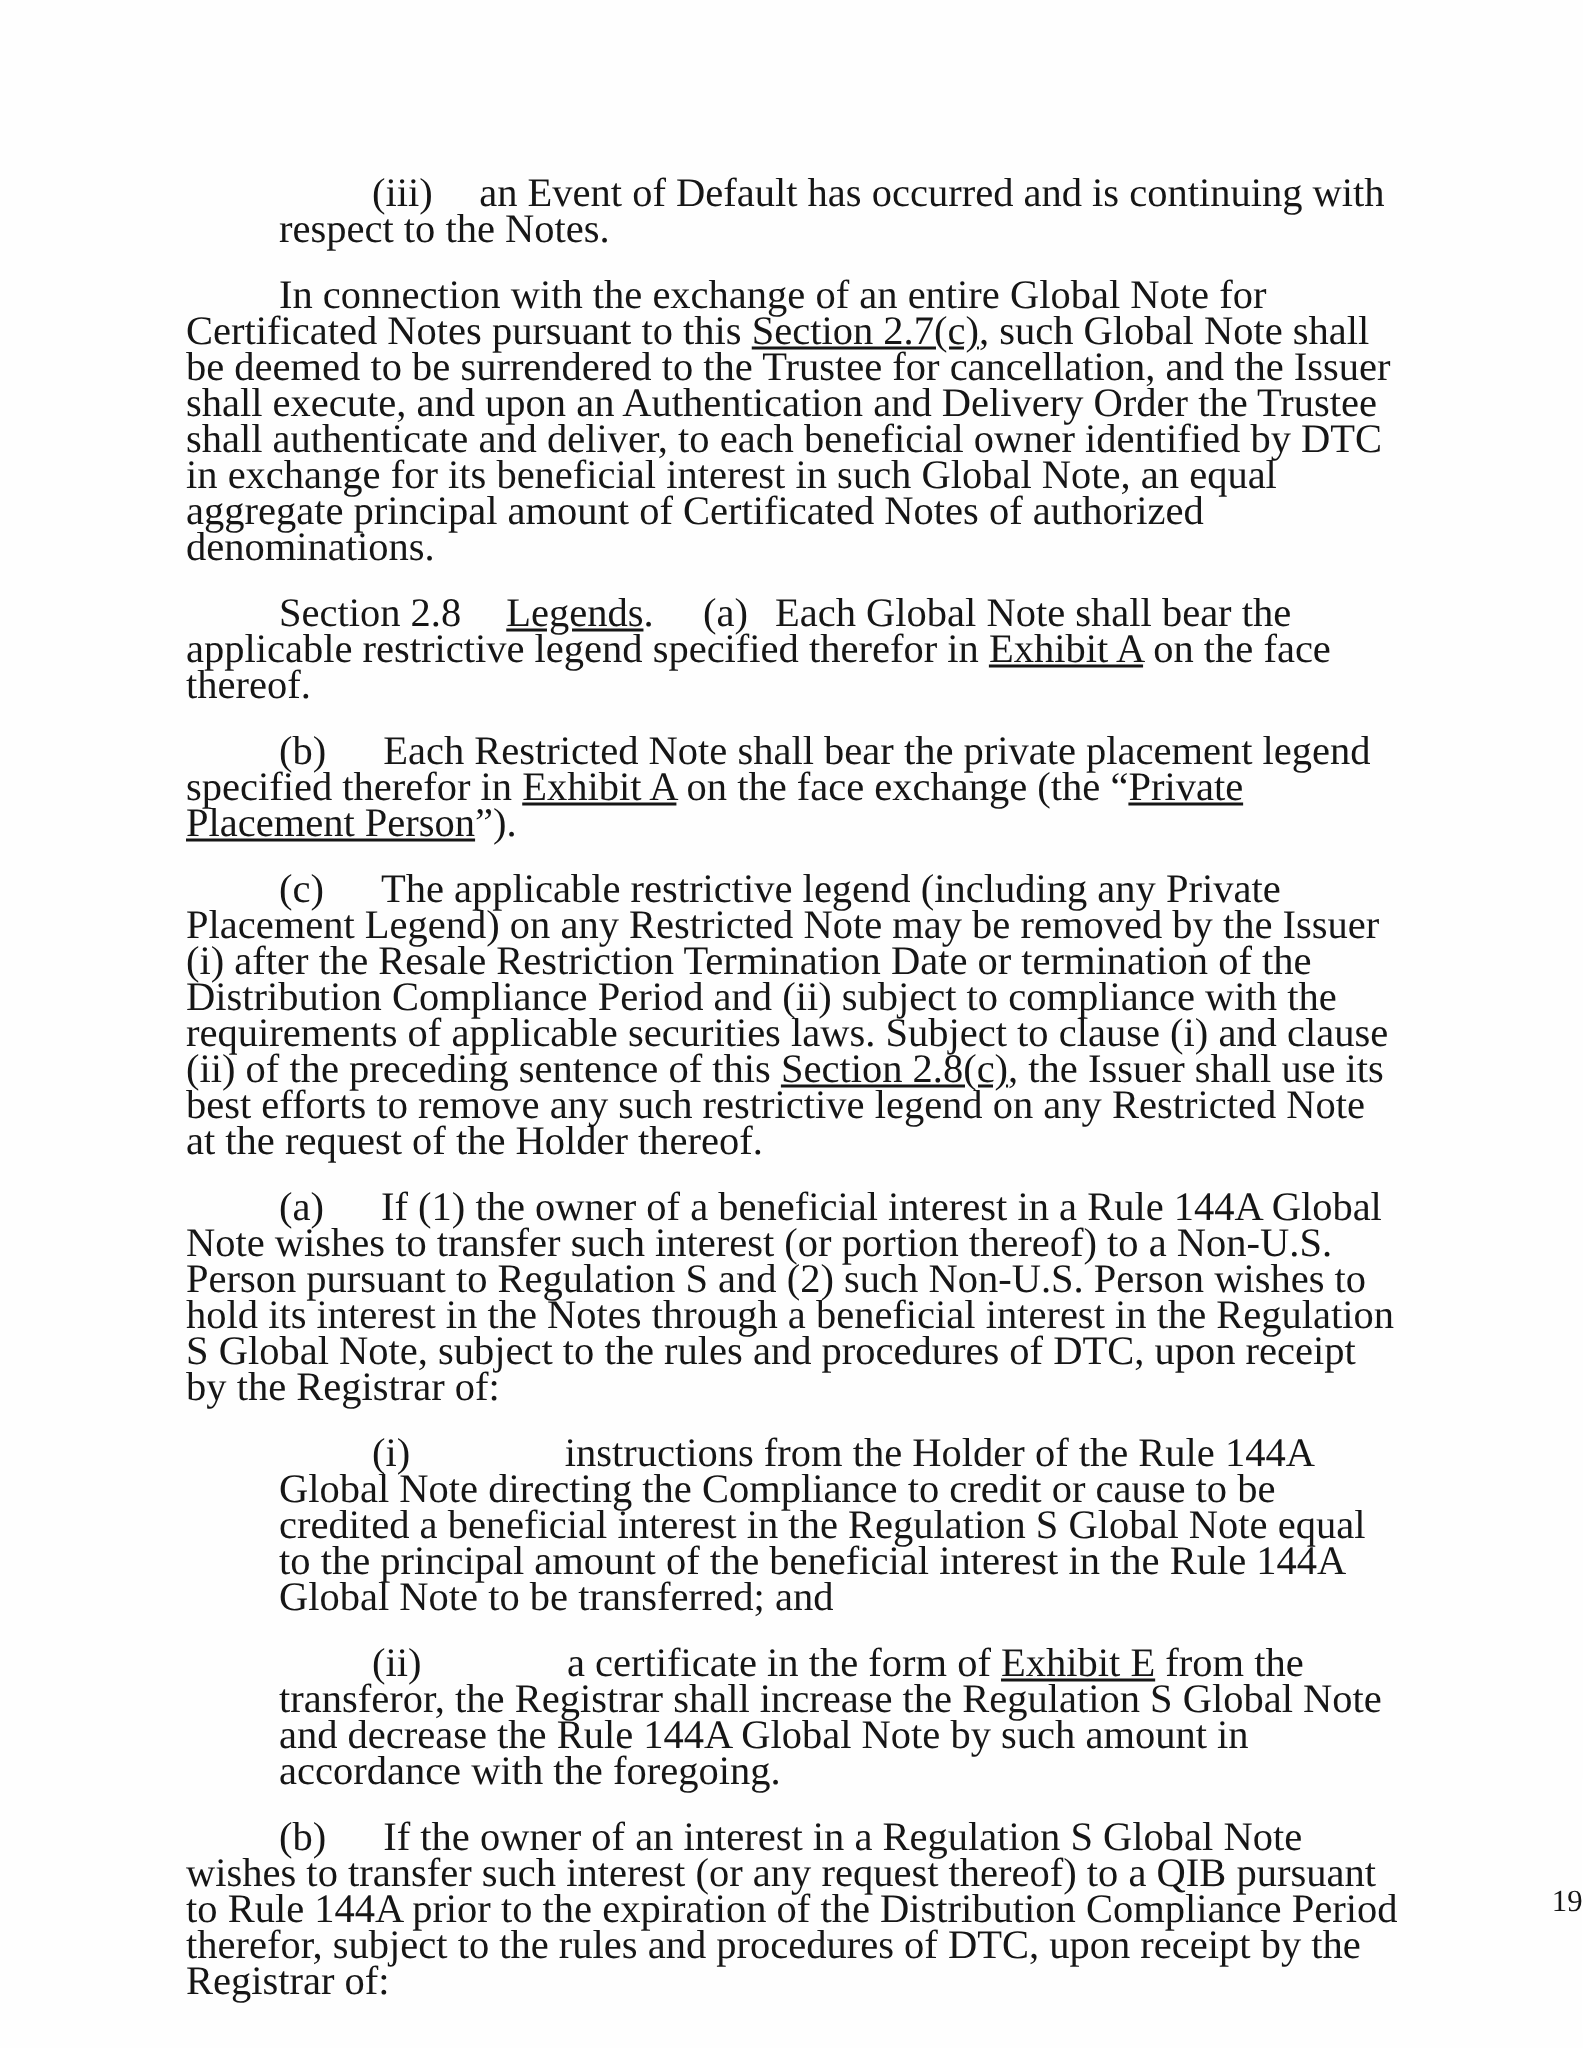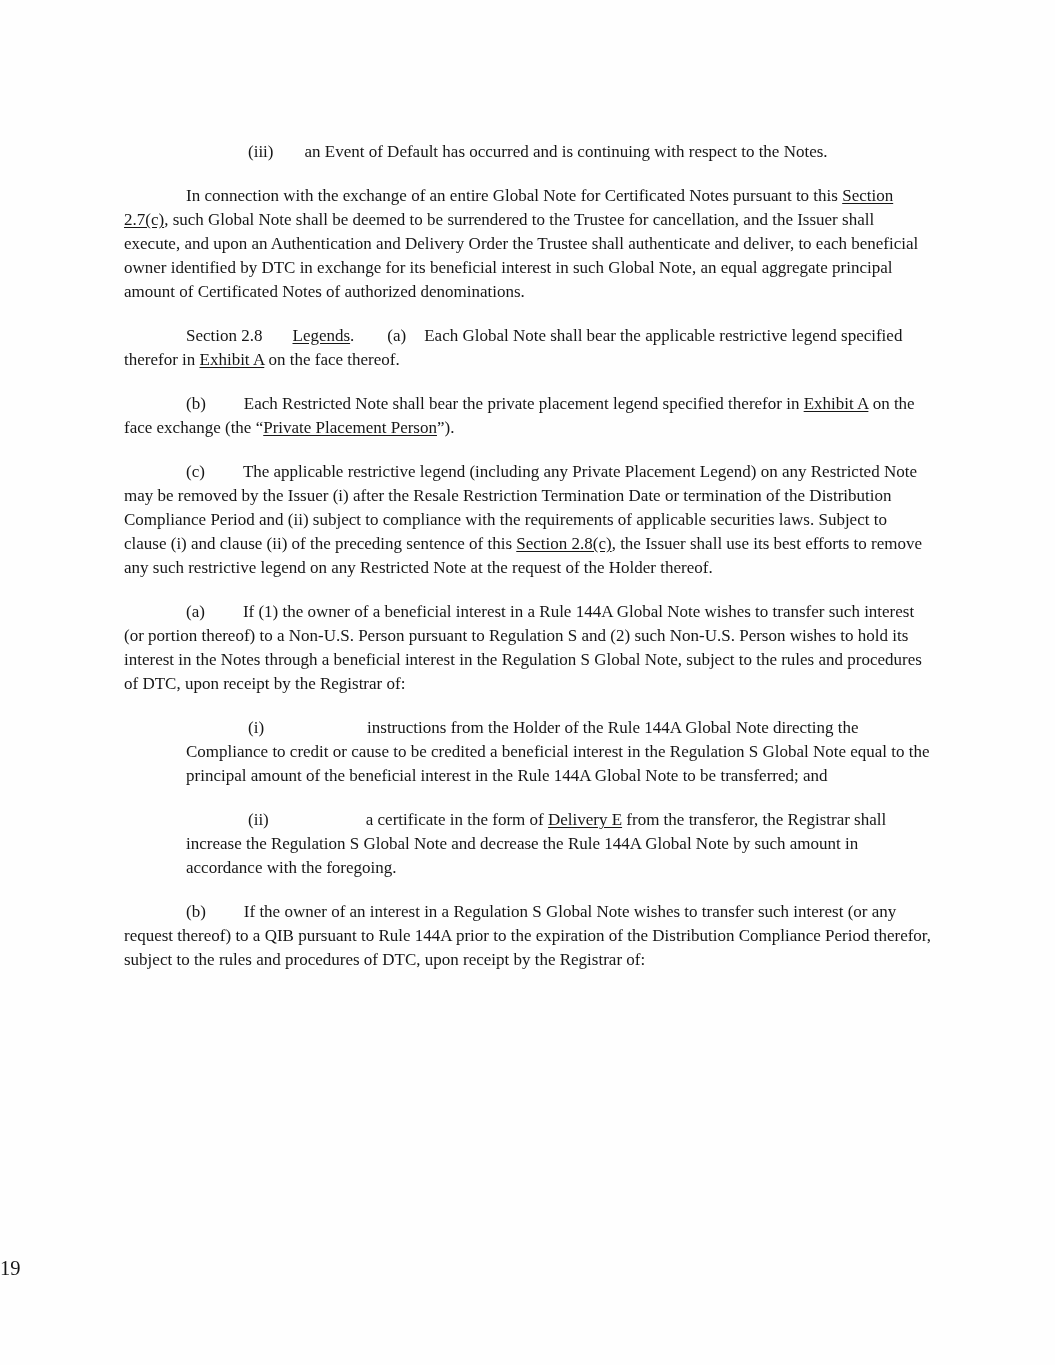--- a/index.html
+++ b/index.html
@@ -14,24 +14,23 @@
     background: #fefefe;
     font-family: "Liberation Serif", "DejaVu Serif", serif;
     color: #161616;
     overflow: hidden;
   }
   .content {
     position: absolute;
     left: 124px;
     top: 116px;
     width: 808px;
-    font-size: 17px;
+    font-size: 27px;
     line-height: 24px;
     text-align: left;
-    margin-top: 24px;
   }
   p.para {
     margin: 0 0 20px 0;
     padding: 0;
   }
   
   p.indent {
     text-indent: 62px;
   }
   
@@ -45,21 +44,21 @@
   }
   .u {
     text-decoration: underline;
     text-underline-offset: 2px;
   }
   .page-number {
     position: absolute;
     left: 0;
     right: 0;
     top: 1256px;
-    text-align: left;
+    text-align: right;
     font-size: 20.5px;
     line-height: 24px;
   }
 </style>
 </head>
 <body>
 
 <div class="page">
   <div class="content">
 
@@ -71,21 +70,21 @@
 
     <p class="para indent"><span>(b)</span><span class="tab" style="width:38px"></span><span>Each Restricted Note shall bear the private placement legend specified therefor in </span><span class="u">Exhibit A</span><span> on the face exchange (the “</span><span class="u">Private Placement Person</span><span>”).</span></p>
 
     <p class="para indent"><span>(c)</span><span class="tab" style="width:38px"></span><span>The applicable restrictive legend (including any Private Placement Legend) on any Restricted Note may be removed by the Issuer (i) after the Resale Restriction Termination Date or termination of the Distribution Compliance Period and (ii) subject to compliance with the requirements of applicable securities laws. Subject to clause (i) and clause (ii) of the preceding sentence of this </span><span class="u">Section 2.8(c)</span><span>, the Issuer shall use its best efforts to remove any such restrictive legend on any Restricted Note at the request of the Holder thereof.</span></p>
 
 
     <p class="para indent"><span>(a)</span><span class="tab" style="width:38px"></span><span>If (1) the owner of a beneficial interest in a Rule 144A Global Note wishes to transfer such interest (or portion thereof) to a Non-U.S. Person pursuant to Regulation S and (2) such Non-U.S. Person wishes to hold its interest in the Notes through a beneficial interest in the Regulation S Global Note, subject to the rules and procedures of DTC, upon receipt by the Registrar of:</span></p>
 
     <p class="para hang"><span>(i)</span><span class="tab" style="width:103px"></span><span>instructions from the Holder of the Rule 144A Global Note directing the Compliance to credit or cause to be credited a beneficial interest in the Regulation S Global Note equal to the principal amount of the beneficial interest in the Rule 144A Global Note to be transferred; and</span></p>
 
-    <p class="para hang"><span>(ii)</span><span class="tab" style="width:97px"></span><span>a certificate in the form of </span><span class="u">Delivery E</span><span> from the transferor, the Registrar shall increase the Regulation S Global Note and decrease the Rule 144A Global Note by such amount in accordance with the foregoing.</span></p>
+    <p class="para hang"><span>(ii)</span><span class="tab" style="width:97px"></span><span>a certificate in the form of </span><span class="u">Exhibit E</span><span> from the transferor, the Registrar shall increase the Regulation S Global Note and decrease the Rule 144A Global Note by such amount in accordance with the foregoing.</span></p>
 
     <p class="para indent"><span>(b)</span><span class="tab" style="width:38px"></span><span>If the owner of an interest in a Regulation S Global Note wishes to transfer such interest (or any request thereof) to a QIB pursuant to Rule 144A prior to the expiration of the Distribution Compliance Period therefor, subject to the rules and procedures of DTC, upon receipt by the Registrar of:</span></p>
 
 
   </div>
 
   <div class="page-number">19</div>
 </div>
 
 </body></html>

